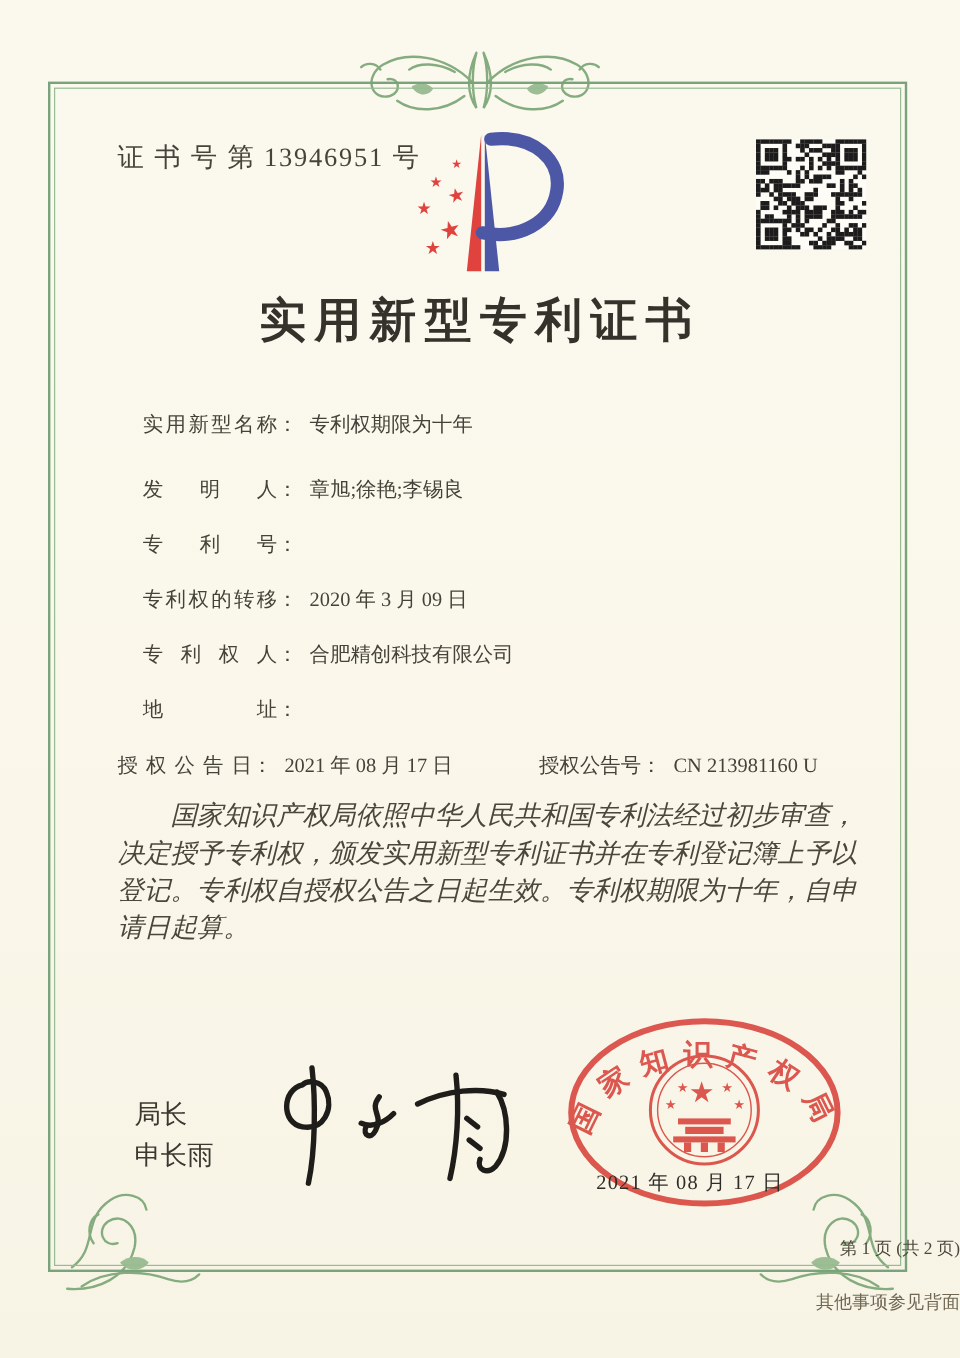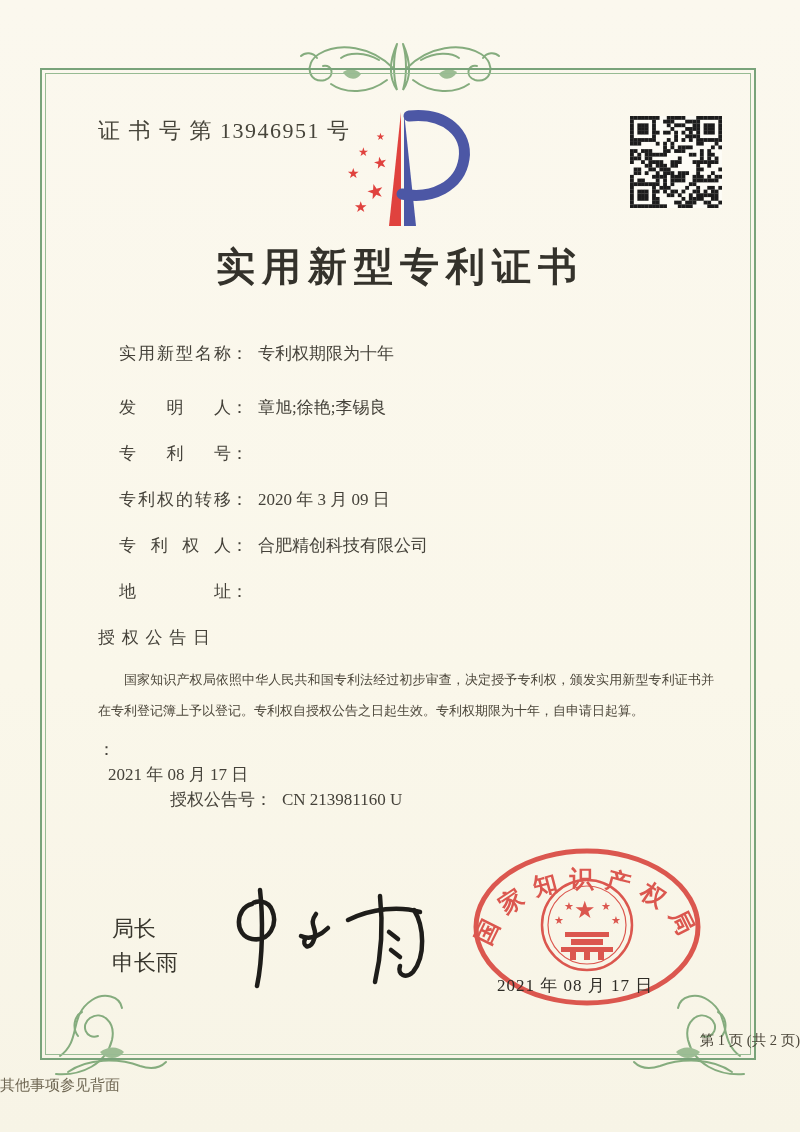--- a/index.html
+++ b/index.html
@@ -30,40 +30,40 @@
     letter-spacing:7px;color:#34322b;
   }
   .fields{position:absolute;left:98px;top:341px;width:615px;font-size:17px;color:#45423a;}
   .frow{display:flex;align-items:center;line-height:25px;margin-bottom:21px;margin-left:21px;}
   .frow.first{margin-bottom:29px;}
   .flabel{
     display:inline-block;width:112px;flex:0 0 112px;
     text-align:justify;text-align-last:justify;
   }
   .fvalue{margin-left:10px;max-width:460px;}
-  .grant-row{display:flex;line-height:25px;flex-direction:column;}
+  .grant-row{display:flex;line-height:25px;}
   .grant-right{margin-left:72px;display:flex;}
   .paras{
     position:absolute;left:98px;top:664px;width:616px;
-    font-size:13px;line-height:31px;color:#4c473b;text-align:justify;
+    font-size:22px;line-height:31px;color:#4c473b;text-align:justify;font-style:italic;
   }
   .paras p{margin:0;text-indent:2em;}
   .signer{position:absolute;left:112px;top:912px;font-size:22px;line-height:34px;color:#3a382f;}
   .sig-svg{position:absolute;left:222px;top:884px;}
   .seal{position:absolute;left:470px;top:840px;}
   .seal-date{
     position:absolute;left:470px;top:974px;width:210px;
     text-align:center;font-size:17px;color:#2e2c26;letter-spacing:1px;
   }
   .footer-page{
     position:absolute;left:0;right:0;top:1031px;text-align:right;
     font-size:14.5px;color:#4c473b;
   }
   .back-note{
-    position:absolute;left:0;right:0;top:1076px;text-align:left;
+    position:absolute;left:0;right:0;top:1076px;text-align:right;
     font-size:15px;color:#6f6753;
   }
   .logo{position:absolute;left:330px;top:104px;}
   .qr{position:absolute;left:630px;top:116px;}
   .orn{position:absolute;pointer-events:none;}
   .orn.top-center{left:283px;top:38px;}
   .orn.bottom-left{left:48px;top:988px;}
   .orn.bottom-right{left:632px;top:988px;}
 </style>
 </head>

